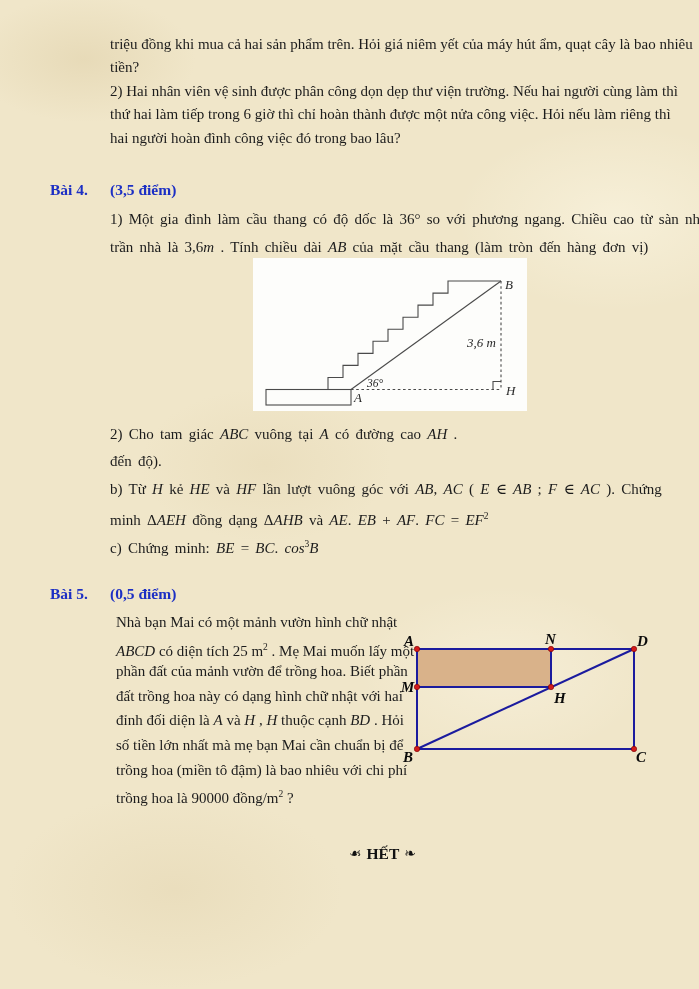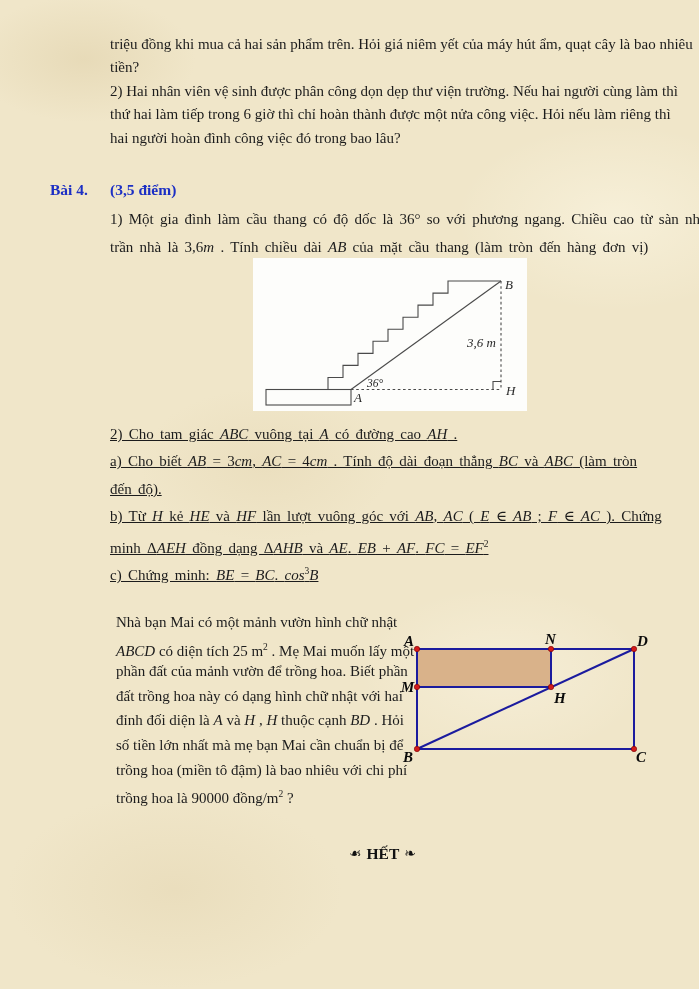--- a/index.html
+++ b/index.html
@@ -65,29 +65,32 @@
     </g>
     <g class="fig1-label">
       <text x="252" y="31">B</text>
       <text x="243" y="89" text-anchor="end">3,6 m</text>
       <text class="fig1-angle" x="114" y="129">36°</text>
       <text x="101" y="144">A</text>
       <text x="253" y="137">H</text>
     </g>
   </svg>
 
-  <div class="para mathish" style="left:110px;top:421px;text-decoration:underline;--lh:27.4px;">
+  <div class="para mathish" style="left:110px;top:421px;--lh:27.4px;">
       <div class="line"><span>2) Cho tam giác </span><i>ABC</i><span> vuông tại </span><i>A</i><span> có đường cao </span><i>AH</i><span> .</span></div>
-      <div class="line"><span>a) Cho biết </span><i>AB</i><span> = 3</span><i>cm</i><span>, </span><i>AC</i><span> = 4</span><i>cm</i><span> . Tính độ dài đoạn thẳng </span><i>BC</i><span> và </span><i>ABC</i><span> (làm tròn</span></div>
       <div class="line"><span>đến độ).</span></div>
       <div class="line"><span>b) Từ </span><i>H</i><span> kẻ </span><i>HE</i><span> và </span><i>HF</i><span> lần lượt vuông góc với </span><i>AB</i><span>, </span><i>AC</i><span> ( </span><i>E</i><span> ∈ </span><i>AB</i><span> ; </span><i>F</i><span> ∈ </span><i>AC</i><span> ). Chứng</span></div>
       <div class="line"><span>minh Δ</span><i>AEH</i><span> đồng dạng Δ</span><i>AHB</i><span> và </span><i>AE</i><span>. </span><i>EB</i><span> + </span><i>AF</i><span>. </span><i>FC</i><span> = </span><i>EF</i><sup>2</sup></div>
       <div class="line"><span>c) Chứng minh: </span><i>BE</i><span> = </span><i>BC</i><span>. </span><i>cos</i><sup>3</sup><i>B</i></div>
     </div>
 
+  <div class="heading" style="left:50px;top:585px;">
+    <span class="hlabel">Bài 5.</span>
+    <span class="hpoints">(0,5 điểm)</span>
+  </div>
 
   <div class="para" style="left:116px;top:610px;--lh:24.6px;">
       <div class="line"><span>Nhà bạn Mai có một mảnh vườn hình chữ nhật</span></div>
       <div class="line"><i>ABCD</i><span> có diện tích 25 m</span><sup>2</sup><span> . Mẹ Mai muốn lấy một</span></div>
       <div class="line"><span>phần đất của mảnh vườn để trồng hoa. Biết phần</span></div>
       <div class="line"><span>đất trồng hoa này có dạng hình chữ nhật với hai</span></div>
       <div class="line"><span>đỉnh đối diện là </span><i>A</i><span> và </span><i>H</i><span> , </span><i>H</i><span> thuộc cạnh </span><i>BD</i><span> . Hỏi</span></div>
       <div class="line"><span>số tiền lớn nhất mà mẹ bạn Mai cần chuẩn bị để</span></div>
       <div class="line"><span>trồng hoa (miền tô đậm) là bao nhiêu với chi phí</span></div>
       <div class="line"><span>trồng hoa là 90000 đồng/m</span><sup>2</sup><span> ?</span></div>

